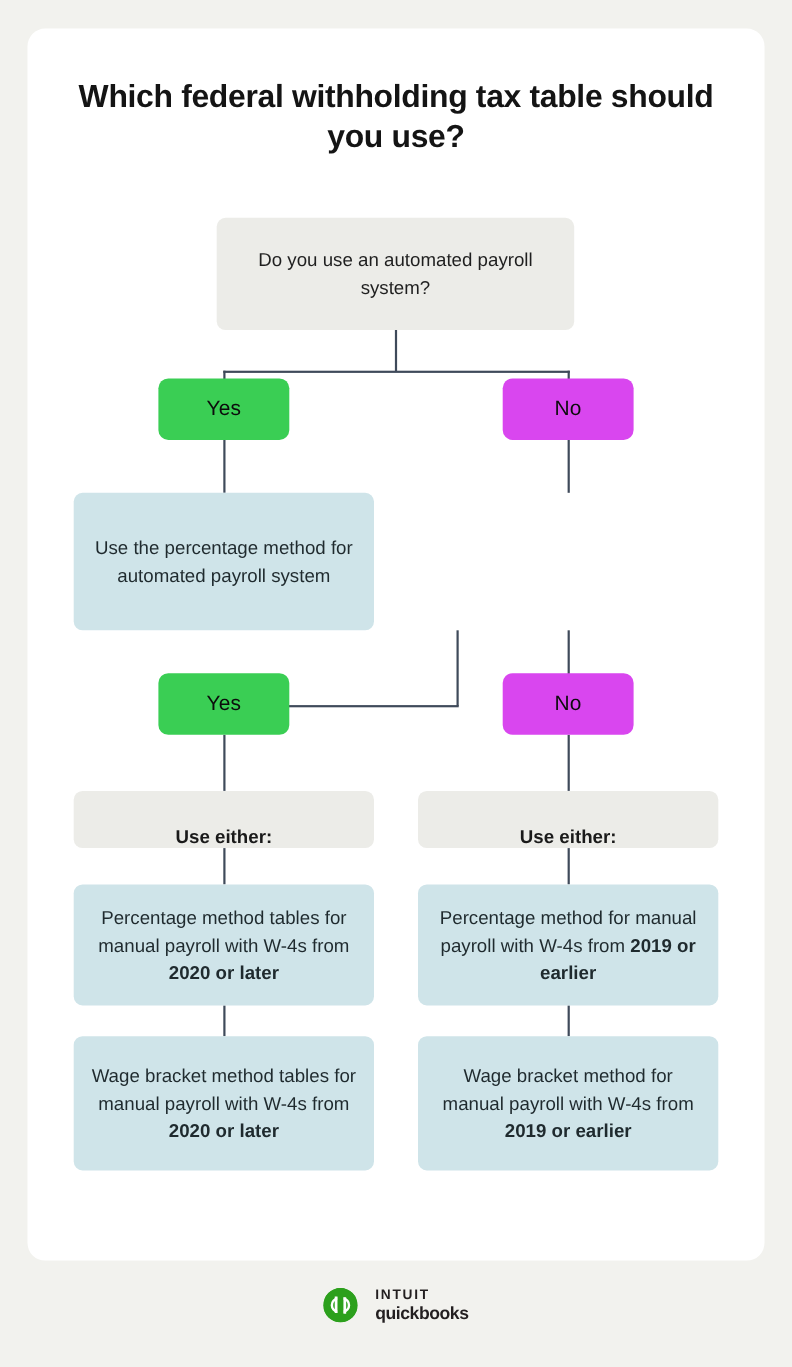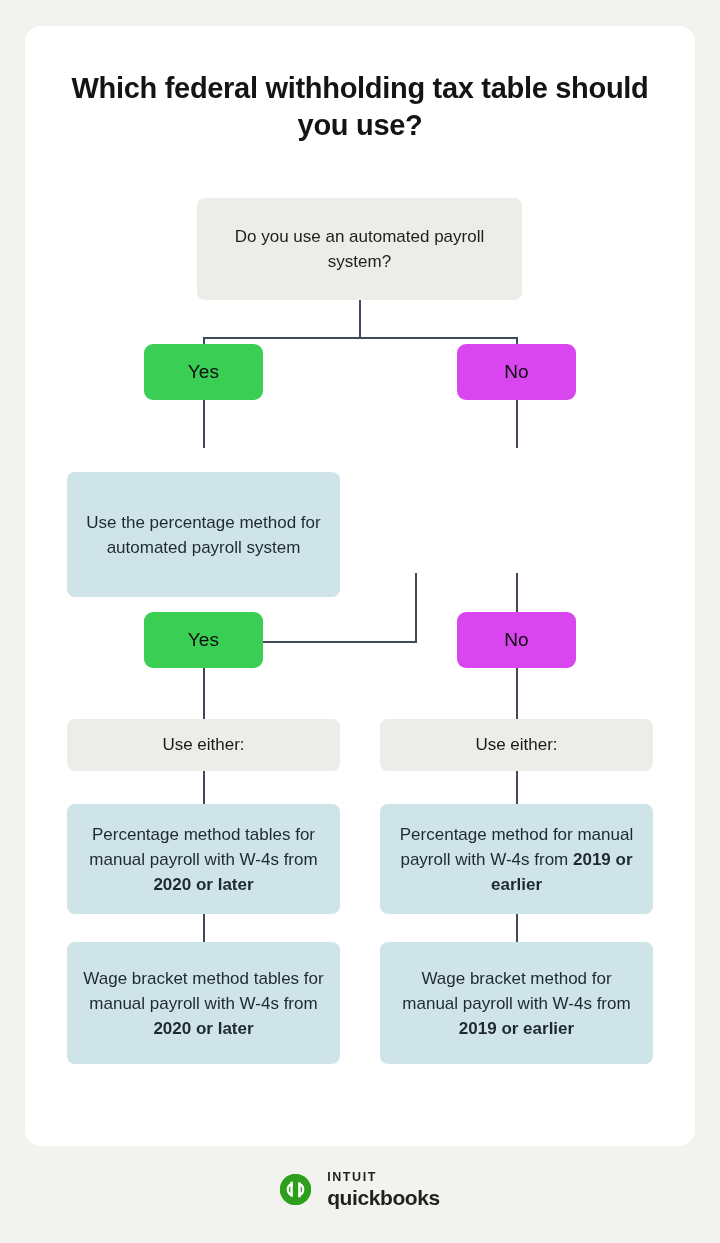--- a/index.html
+++ b/index.html
@@ -97,21 +97,22 @@
     border-radius: 9px;
     letter-spacing: 0.2px;
   }
   .n-yes { background: #3ace54; }
   .n-no  { background: #d946ef; }
 
   .n-useeither {
     background: #ecece8;
     color: #1a1a1a;
     font-size: 17px;
-    font-weight: 400;
+    font-weight: 700;
+    align-items: flex-end;
   }
 
   .b { font-weight: bold; }
 
   
   .conn {
     position: absolute;
     background: #3f4a5a;
     z-index: 1;
   }
@@ -149,21 +150,21 @@
     line-height: 1;
   }
   .logo-intuit {
     font-size: 12.5px;
     font-weight: bold;
     letter-spacing: 1.6px;
     color: #231f20;
     margin-bottom: 3px;
   }
   .logo-qb {
-    font-size: 21px;
+    font-size: 16px;
     font-weight: bold;
     letter-spacing: -0.4px;
     color: #231f20;
   }
 </style>
 </head>
 <body>
 
 <div class="page">
 
@@ -207,21 +208,21 @@
       </div>
 
       <div class="node n-yes" style="left:119px; top:318px; width:119px; height:56px;">
         <span class="node-text">Yes</span>
       </div>
 
       <div class="node n-no" style="left:432px; top:318px; width:119px; height:56px;">
         <span class="node-text">No</span>
       </div>
 
-      <div class="node n-blue" style="left:42px; top:422px; width:273px; height:125px;margin-top:24px;">
+      <div class="node n-blue" style="left:42px; top:422px; width:273px; height:125px;">
         <span class="node-text">Use the percentage method for automated payroll system</span>
       </div>
 
 
       <div class="node n-yes" style="left:119px; top:586px; width:119px; height:56px;">
         <span class="node-text">Yes</span>
       </div>
 
       <div class="node n-no" style="left:432px; top:586px; width:119px; height:56px;">
         <span class="node-text">No</span>

